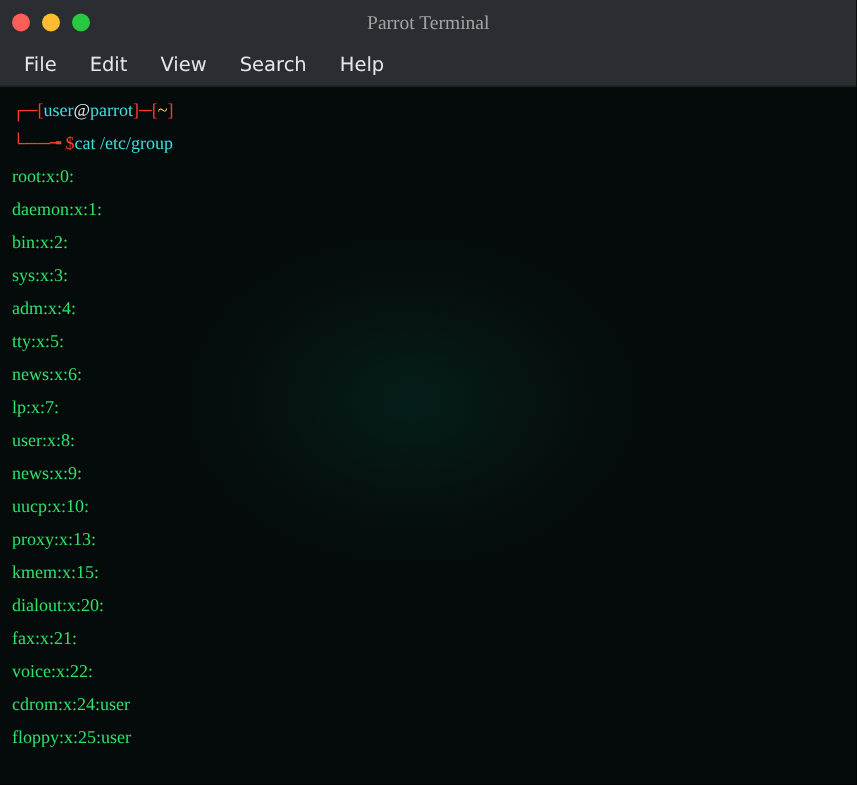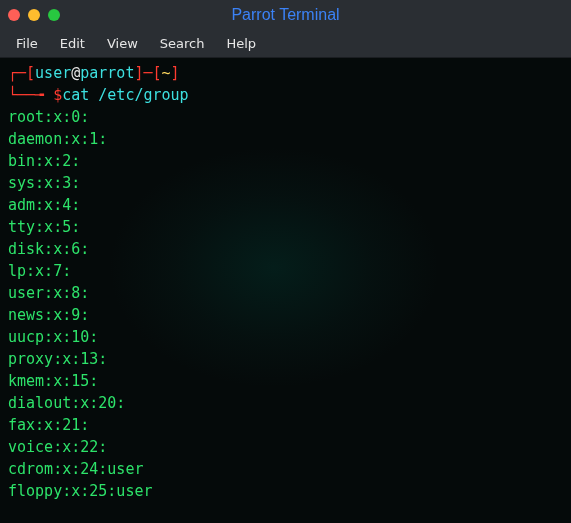--- a/index.html
+++ b/index.html
@@ -29,23 +29,23 @@
       border-radius: 50%;
     }
     .dot.red { background: #ff5f57; }
     .dot.yellow { background: #febc2e; }
     .dot.green { background: #28c840; }
     .title {
       position: absolute;
       left: 0;
       right: 0;
       text-align: center;
-      color: #3b82f6;
-      font-family: Liberation Sans, sans-serif;
-      font-size: 16px;
+      color: #a3a3a3;
+      font-family: Liberation Serif, serif;
+      font-size: 13px;
       pointer-events: none;
     }
     .menubar {
       height: 28px;
       background: #2a2e33;
       display: flex;
       align-items: center;
       padding: 0 6px;
       gap: 2px;
       border-bottom: 1px solid #1b1e22;
@@ -54,27 +54,28 @@
       color: #e6e6e6;
       font-family: "DejaVu Sans", sans-serif;
       font-size: 13px;
       padding: 3px 10px;
       cursor: pointer;
     }
     .terminal {
       background: #050a0a;
       height: calc(523px - 58px);
       padding: 4px 8px;
-      font-size: 15px;
+      font-size: 12px;
       line-height: 22px;
       position: relative;
       background-image: radial-gradient(ellipse 220px 160px at 48% 45%,
         rgba(0,130,110,0.16) 0%,
         rgba(10,90,80,0.08) 45%,
         transparent 75%);
+      font-family: Liberation Serif, serif;
     }
     .prompt-line1 {
       white-space: pre;
     }
     .red { color: #ff3b30; }
     .cyan { color: #3de0e0; }
     .white { color: #e6e6e6; }
     .yellow { color: #ffd860; }
     .prompt-line2 {
       white-space: pre;
@@ -107,21 +108,21 @@
 <div class="terminal">
   <div class="prompt-line1"><span class="red">┌─[</span><span class="cyan">user</span><span class="white">@</span><span class="cyan">parrot</span><span class="red">]─[</span><span class="yellow">~</span><span class="red">]</span></div>
   <div class="prompt-line2"><span class="red">└──╼ </span><span class="red">$</span><span class="cyan">cat /etc/group</span></div>
   <div id="output">
       <div class="output-line">root:x:0:</div>
       <div class="output-line">daemon:x:1:</div>
       <div class="output-line">bin:x:2:</div>
       <div class="output-line">sys:x:3:</div>
       <div class="output-line">adm:x:4:</div>
       <div class="output-line">tty:x:5:</div>
-      <div class="output-line">disk:x:6:</div>
+      <div class="output-line">news:x:6:</div>
       <div class="output-line">lp:x:7:</div>
       <div class="output-line">user:x:8:</div>
       <div class="output-line">news:x:9:</div>
       <div class="output-line">uucp:x:10:</div>
       <div class="output-line">proxy:x:13:</div>
       <div class="output-line">kmem:x:15:</div>
       <div class="output-line">dialout:x:20:</div>
       <div class="output-line">fax:x:21:</div>
       <div class="output-line">voice:x:22:</div>
       <div class="output-line">cdrom:x:24:user</div>

